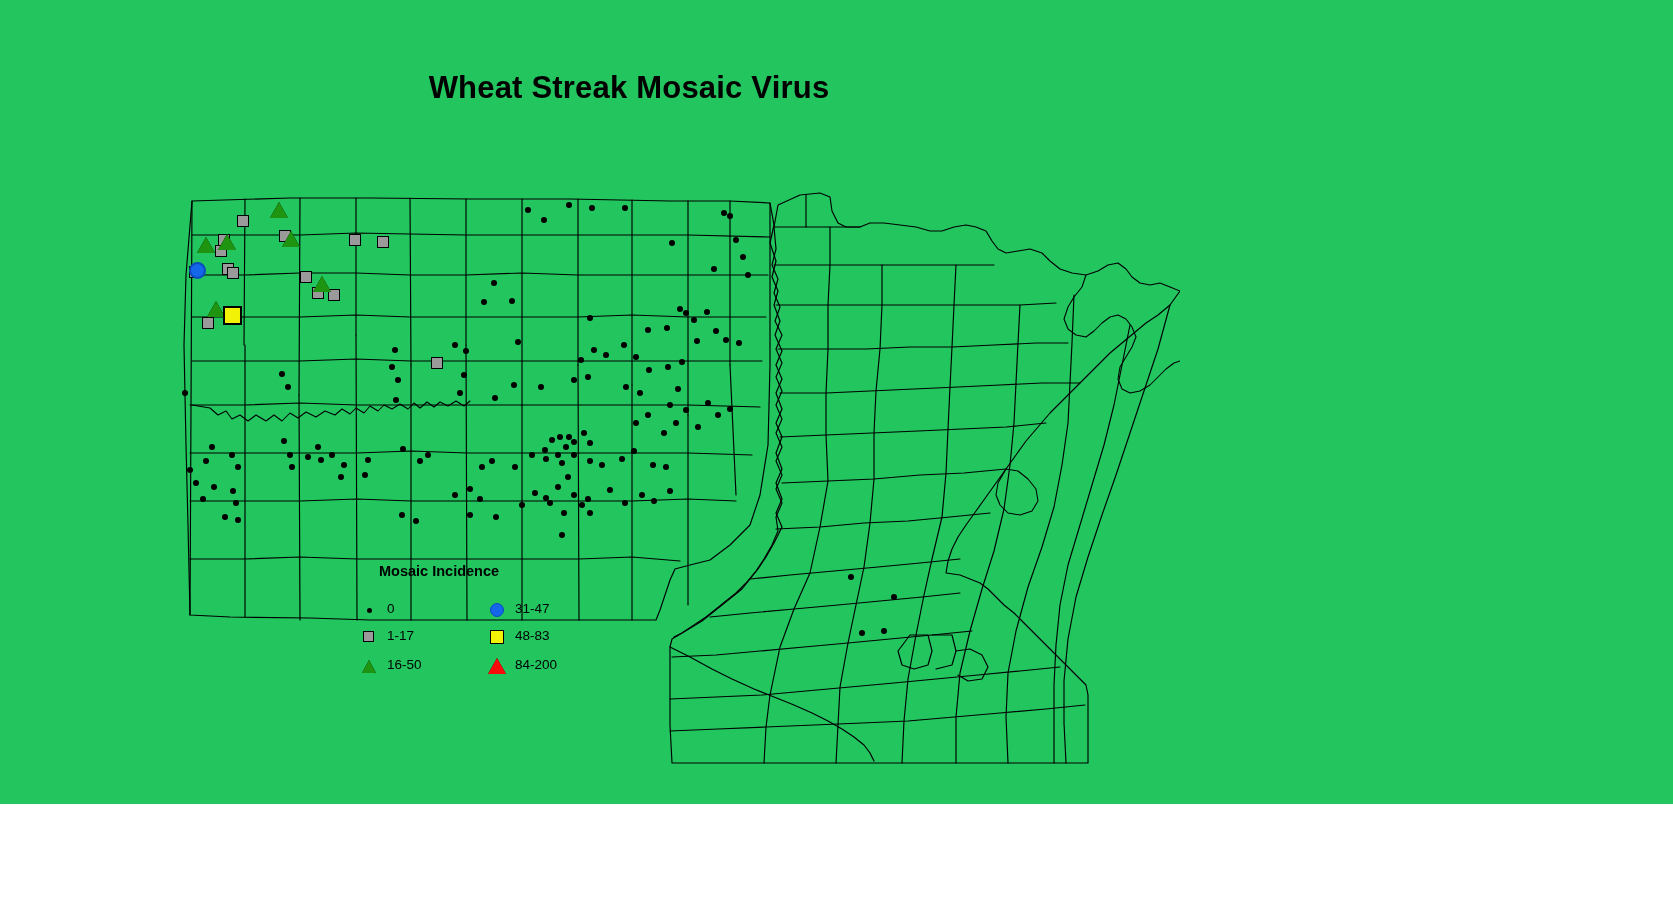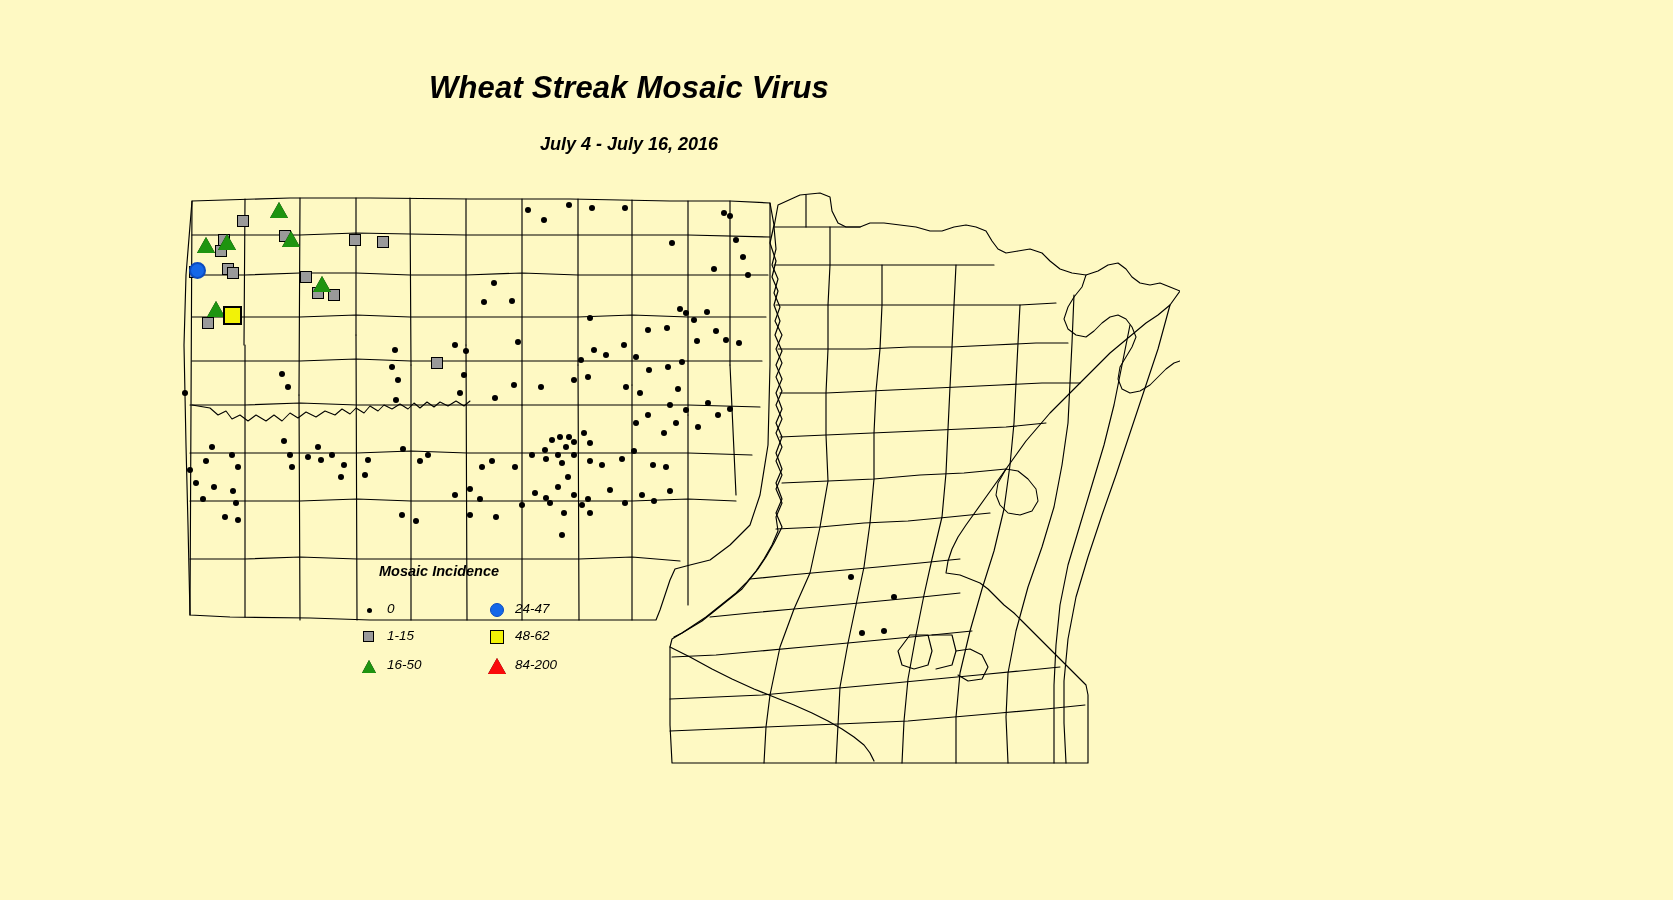--- a/index.html
+++ b/index.html
@@ -11,23 +11,22 @@
     width: 1673px;
     height: 900px;
     position: relative;
     font-family: "Liberation Sans", sans-serif;
     overflow: hidden;
   }
   #page {
     position: absolute;
     left: 0; top: 0;
     width: 1673px;
-    height: 900px;
-    background: #fef9c3;
-    font-style: italic;
+    height: 804px;
+    background: #22c55e;
   }
   #title {
     position: absolute;
     left: 0;
     top: 70px;
     width: 1258px;
     text-align: center;
     font-size: 31px;
     font-weight: bold;
     color: #000000;
@@ -189,21 +188,20 @@
     filter: drop-shadow(0 0 0.6px #000);
   }
 </style>
 </head>
 <body>
 
 <div id="page">
 
   <div id="title">Wheat Streak Mosaic Virus</div>
 
-  <div id="subtitle">July 4 - July 16, 2016</div>
 
   <div id="map-wrap">
     <svg id="map-svg" viewBox="0 0 1010 600">
       <g fill="none" stroke="#000000" stroke-width="1.15" stroke-linejoin="round" stroke-linecap="round">
 
         <path d="M22,36 L120,33 L200,33 L300,34 L400,34 L500,36 L560,36 L600,38
                  L600,200 L598,280 L590,330 L580,360 L560,380 L540,395 L520,400
                  L505,404 L500,415 L495,430 L490,445 L486,455
                  L440,455 L360,455 L280,455 L200,455 L140,453 L60,452 L20,450
                  L18,360 L16,280 L14,180 L16,110 Z"></path>
@@ -508,42 +506,42 @@
       <span class="legend-sym">
         <span class="sym-dot"></span>
       </span>
       <span class="legend-label">0</span>
     </div>
 
     <div class="legend-row" style="left:4px; top:71px;">
       <span class="legend-sym">
         <span class="sym-square"></span>
       </span>
-      <span class="legend-label">1-15</span>
+      <span class="legend-label">1-17</span>
     </div>
 
     <div class="legend-row" style="left:4px; top:100px;">
       <span class="legend-sym">
         <span class="sym-tri-green"></span>
       </span>
       <span class="legend-label">16-50</span>
     </div>
 
     <div class="legend-row" style="left:132px; top:44px;">
       <span class="legend-sym">
         <span class="sym-circle-blue"></span>
       </span>
-      <span class="legend-label">24-47</span>
+      <span class="legend-label">31-47</span>
     </div>
 
     <div class="legend-row" style="left:132px; top:71px;">
       <span class="legend-sym">
         <span class="sym-square-yellow"></span>
       </span>
-      <span class="legend-label">48-62</span>
+      <span class="legend-label">48-83</span>
     </div>
 
     <div class="legend-row" style="left:132px; top:100px;">
       <span class="legend-sym">
         <span class="sym-tri-red"></span>
       </span>
       <span class="legend-label">84-200</span>
     </div>
   </div>
 </div>

